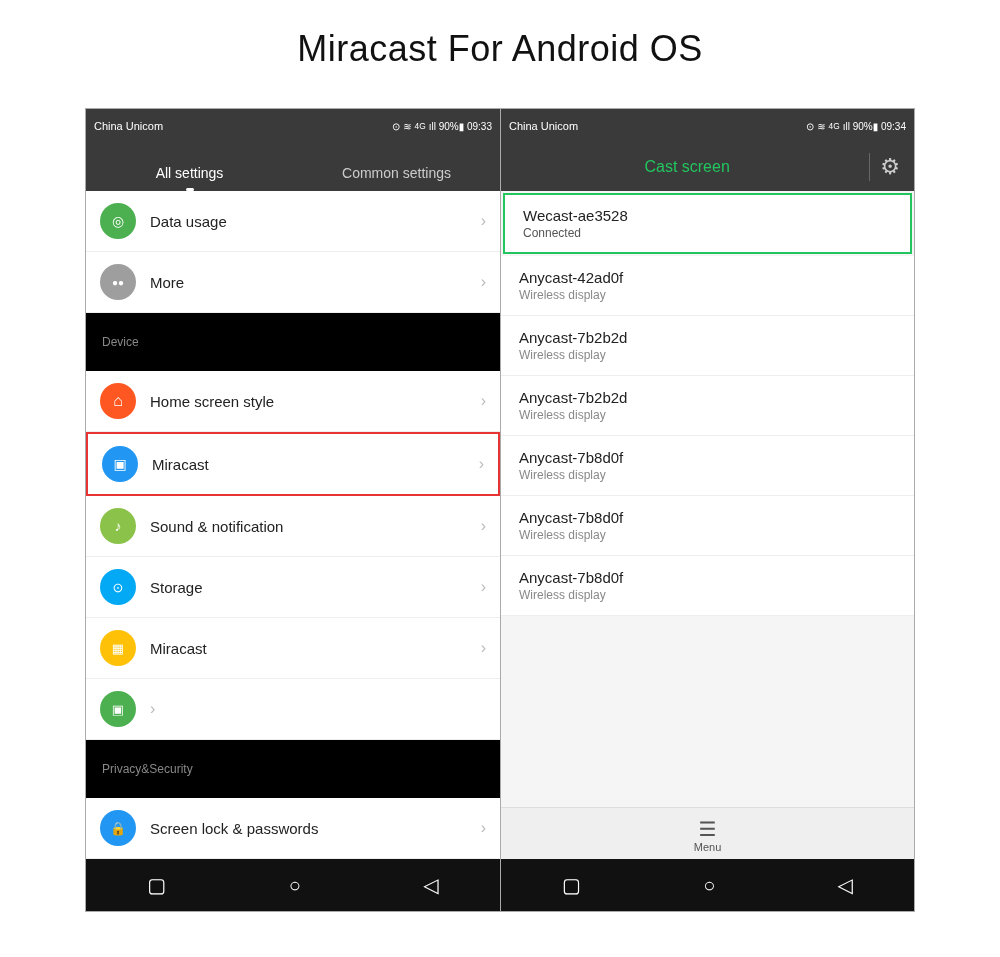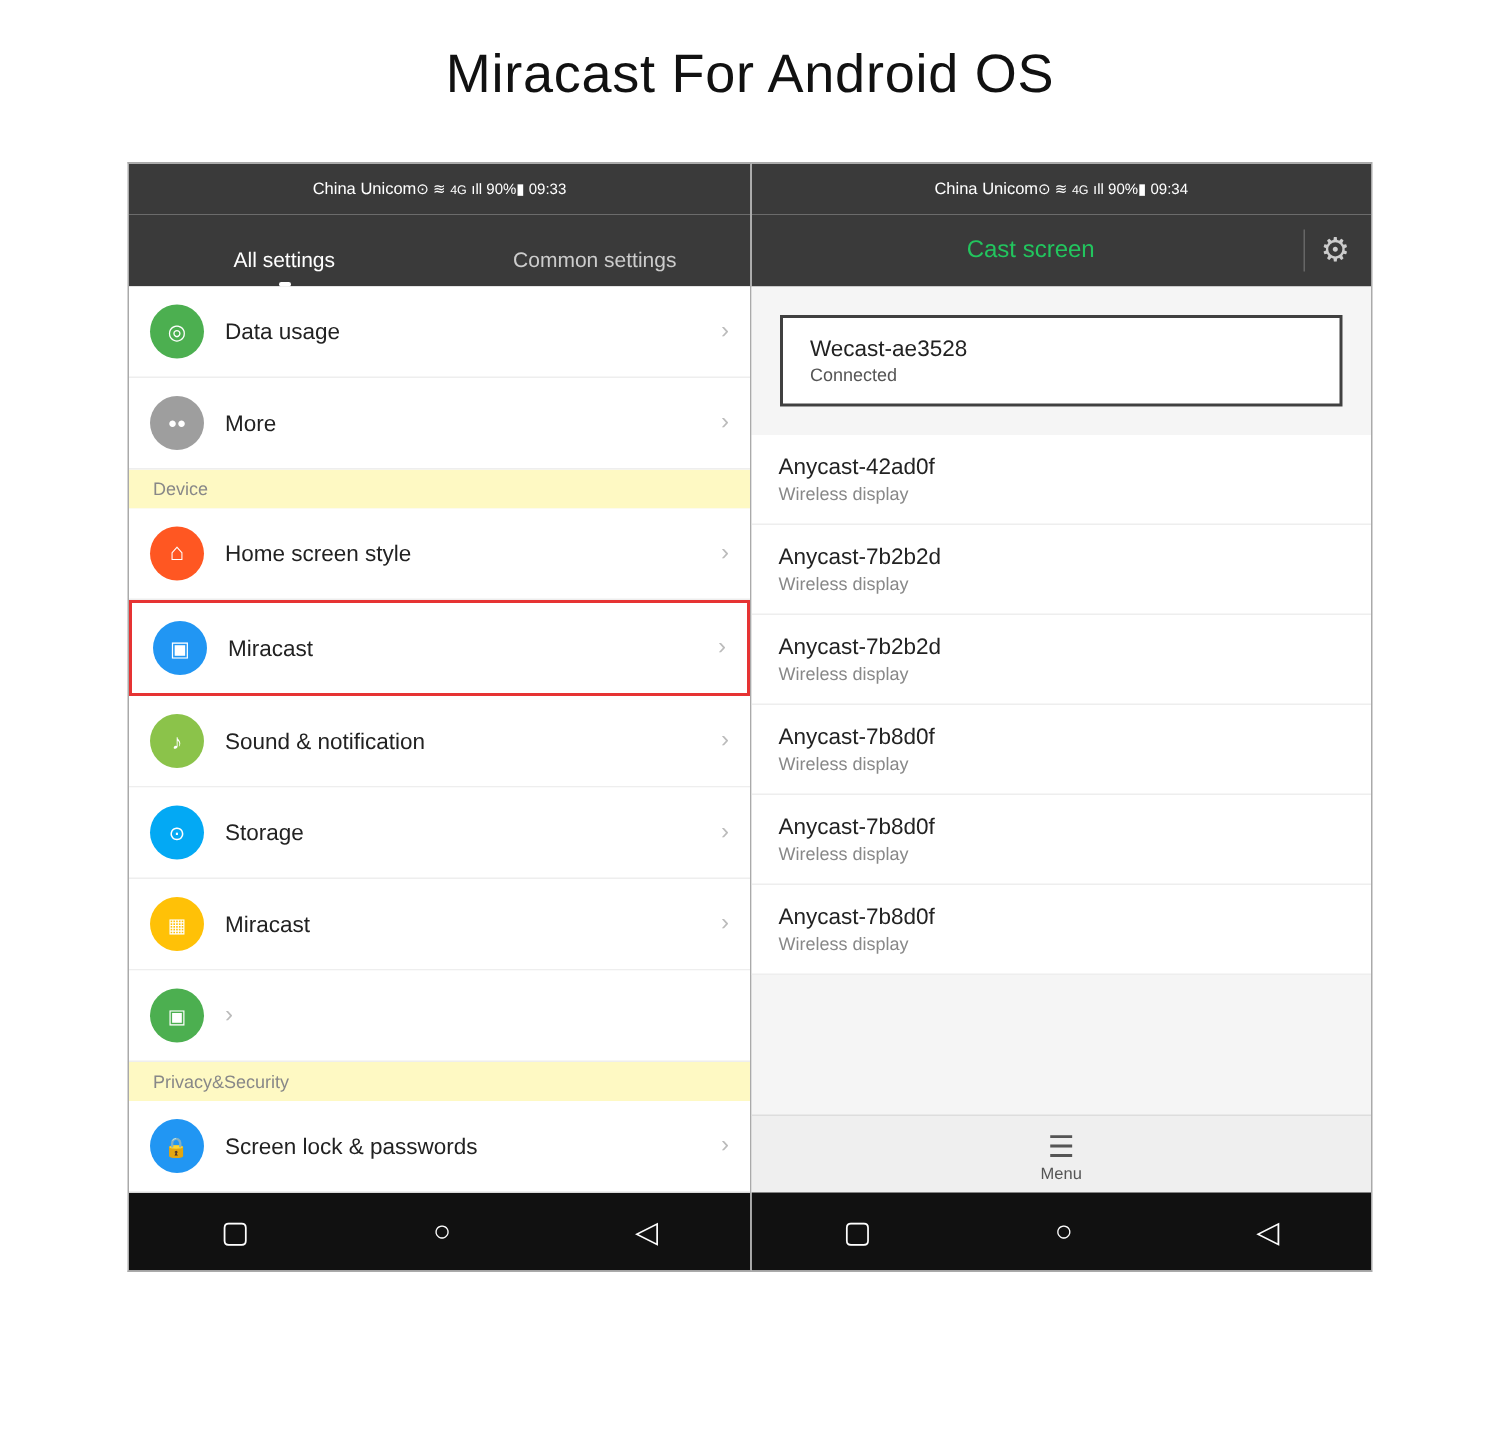--- a/index.html
+++ b/index.html
@@ -35,21 +35,21 @@
       overflow: hidden;
     }
 
     
     .status-bar {
       background: #3a3a3a;
       color: #fff;
       font-size: 11px;
       padding: 17px 8px;
       display: flex;
-      justify-content: center;
+      justify-content: space-between;
       align-items: center;
       height: 22px;
     }
     .status-bar .carrier { font-size: 11px; }
     .status-bar .right-icons { display: flex; align-items: center; gap: 3px; font-size: 10px; }
 
     
     .nav-bar {
       background: #3a3a3a;
       color: #fff;
@@ -80,24 +80,24 @@
       background: #fff;
       border-radius: 2px;
     }
 
     
     .settings-list {
       background: #f5f5f5;
       flex: 1;
     }
     .section-label {
-      background: #fef9c3;
+      background: #000000;
       color: #888;
       font-size: 12px;
-      padding: 6px 16px;
+      padding: 22px 16px;
     }
     .settings-item {
       background: #fff;
       display: flex;
       align-items: center;
       padding: 12px 14px;
       border-bottom: 1px solid #eee;
       cursor: pointer;
       position: relative;
       min-height: 58px;
@@ -160,22 +160,22 @@
       background: #fff;
       padding: 12px 18px;
       border-bottom: 1px solid #eee;
       cursor: pointer;
       min-height: 60px;
       display: flex;
       flex-direction: column;
       justify-content: center;
     }
     .cast-item.connected {
-      border: 2px solid #404040;
-      margin: 19px;
+      border: 2px solid #22c55e;
+      margin: 2px;
     }
     .cast-item .cast-name {
       font-size: 15px;
       color: #222;
     }
     .cast-item .cast-sub {
       font-size: 12px;
       color: #888;
       margin-top: 2px;
     }

